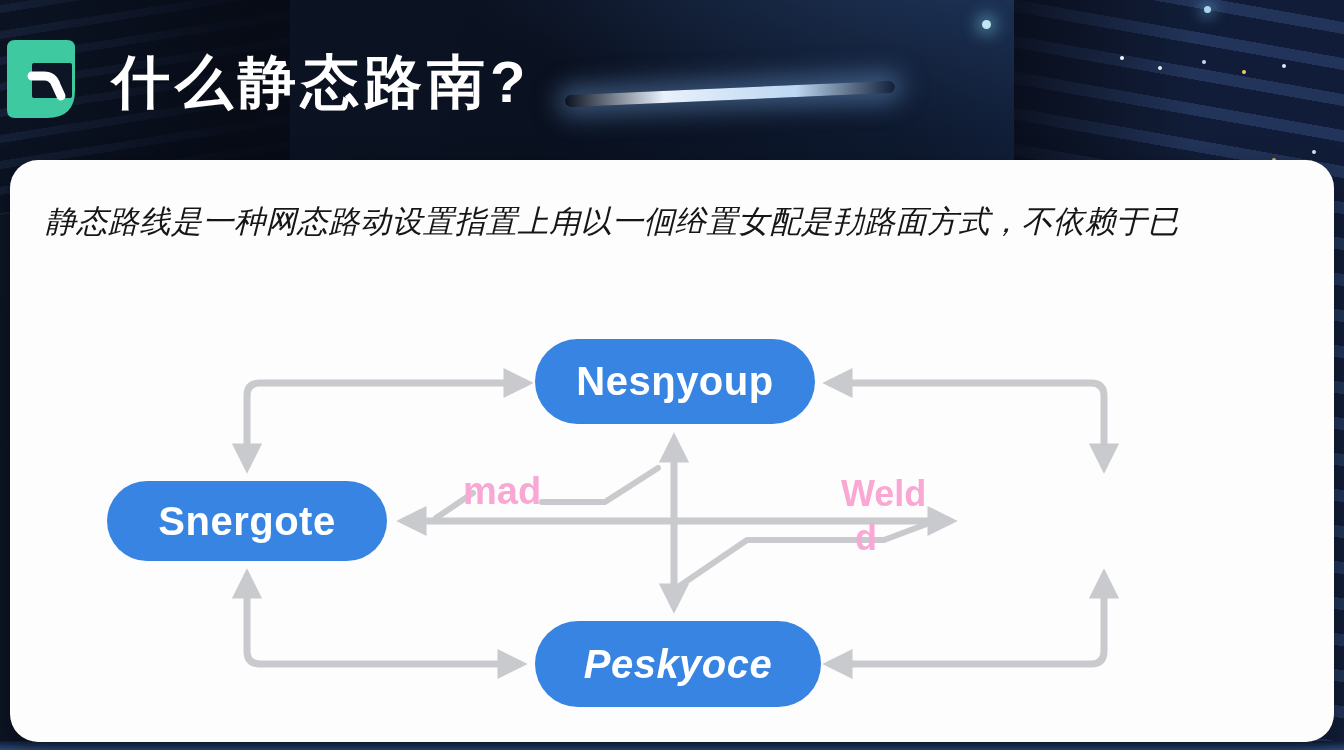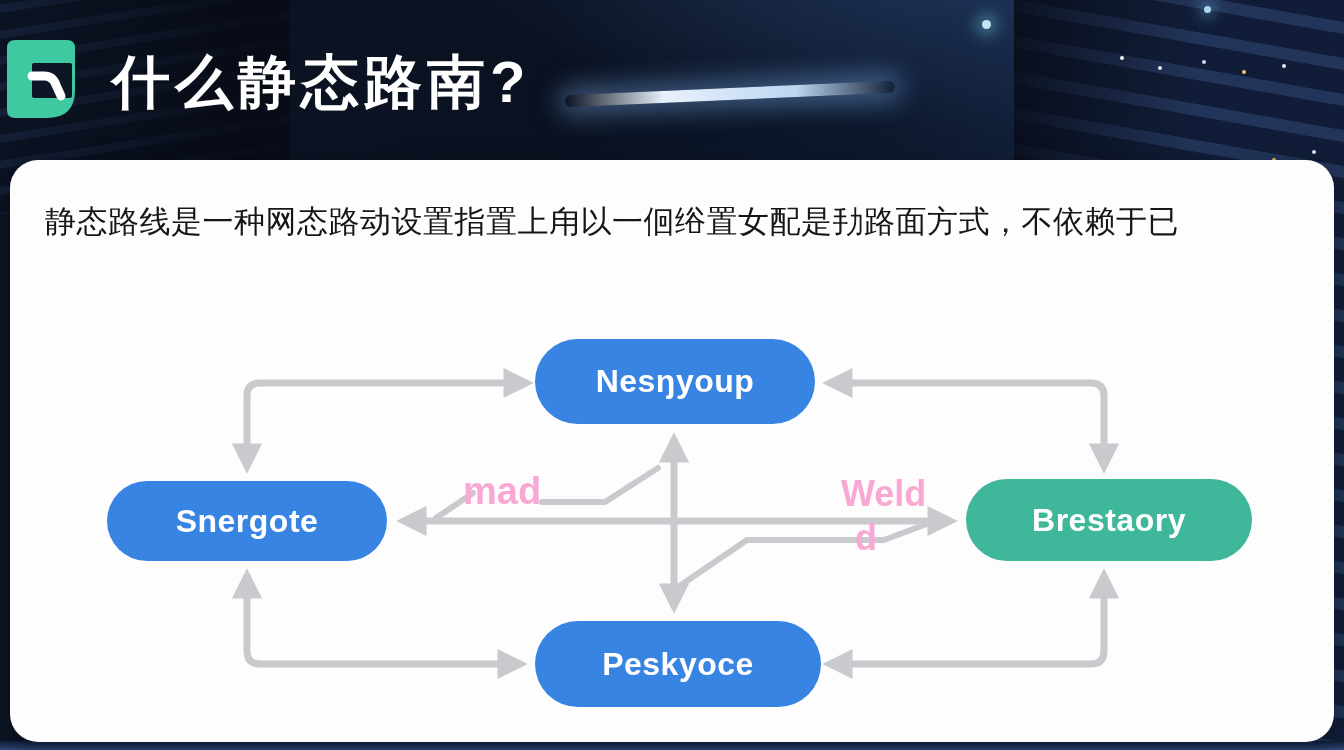--- a/index.html
+++ b/index.html
@@ -46,30 +46,30 @@
   
   .logo { position:absolute; left:7px; top:40px; }
   .title { position:absolute; left:112px; top:44px; margin:0;
     font-size:58px; font-weight:800; color:#ffffff; letter-spacing:5px; white-space:nowrap; }
 
   
   .card { position:absolute; left:10px; top:160px; width:1324px; height:582px;
     background:#fdfdfe; border-radius:28px; box-shadow:0 8px 28px rgba(0,0,0,.35); }
   .para { position:absolute; left:35px; top:34px; margin:0; width:1260px;
     font-size:31px; line-height:55px; color:#161616; font-weight:500; letter-spacing:.5px; }
-  .para-line { display:block; white-space:nowrap; }
+  .para-line { display:block; white-space:nowrap;font-style:italic; }
 
   
   .edges { position:absolute; left:0; top:0; pointer-events:none; }
   .node { position:absolute; display:flex; align-items:center; justify-content:center;
-    color:#fff; font-size:32px; font-weight:600; letter-spacing:.5px; border-radius:46px; }
+    color:#fff; font-size:40px; font-weight:600; letter-spacing:.5px; border-radius:46px; }
   .node-top    { left:535px; top:339px; width:280px; height:85px; }
   .node-left   { left:107px; top:481px; width:280px; height:80px; }
   .node-right  { left:966px; top:479px; width:286px; height:82px; }
-  .node-bottom { left:535px; top:621px; width:286px; height:86px; }
+  .node-bottom { left:535px; top:621px; width:286px; height:86px;font-style:italic; }
 
   .edge-label { position:absolute; color:#f9a8d4; font-weight:600; white-space:nowrap; }
   .label-mad  { left:463px; top:470px; font-size:38px; }
   .label-weld { left:793px; top:473px; font-size:36px;margin-left:48px; }
   .label-d    { left:855px; top:517px; font-size:36px; }
 </style>
 </head>
 <body>
 
 <div class="stage">
@@ -113,20 +113,19 @@
     </g>
     <g fill="none" stroke="#c9cacd" stroke-width="6" stroke-linejoin="round" stroke-linecap="round">
       <path d="M 436 518 L 473 493"></path>
       <path d="M 542 502 L 605 502 L 658 468"></path>
       <path d="M 678 587 L 747 540 L 884 540 L 932 522"></path>
     </g>
   </svg>
 
   <div class="node node-top" style="background: rgb(56, 132, 226);">Nesŋyoup</div>
   <div class="node node-left" style="background: rgb(56, 132, 226);">Snergote</div>
-  <div class="node node-right" style="background: rgb(62, 183, 154);">Brestaory</div>
   <div class="node node-bottom" style="background: rgb(56, 132, 226);">Peskyoce</div>
 
   <div class="edge-label label-mad">mad</div>
   <div class="edge-label label-weld">Weld</div>
   <div class="edge-label label-d">d</div>
 
 </div>
 
 </body></html>

